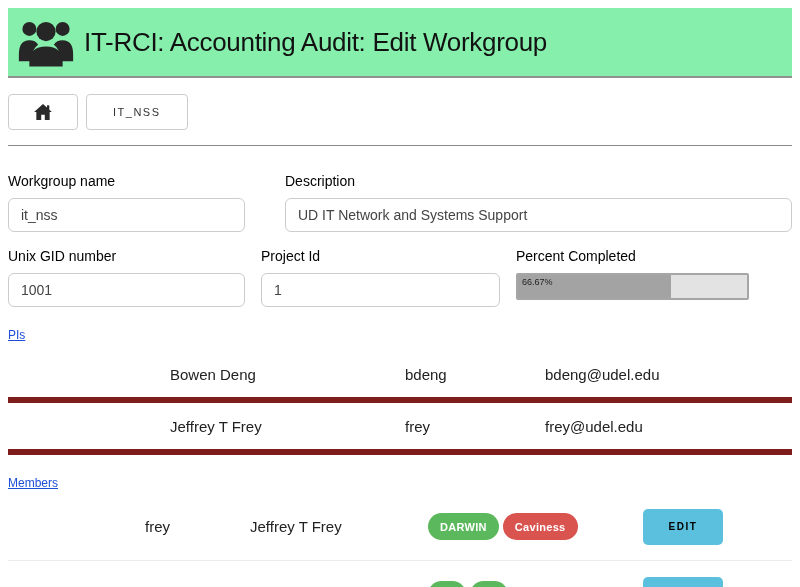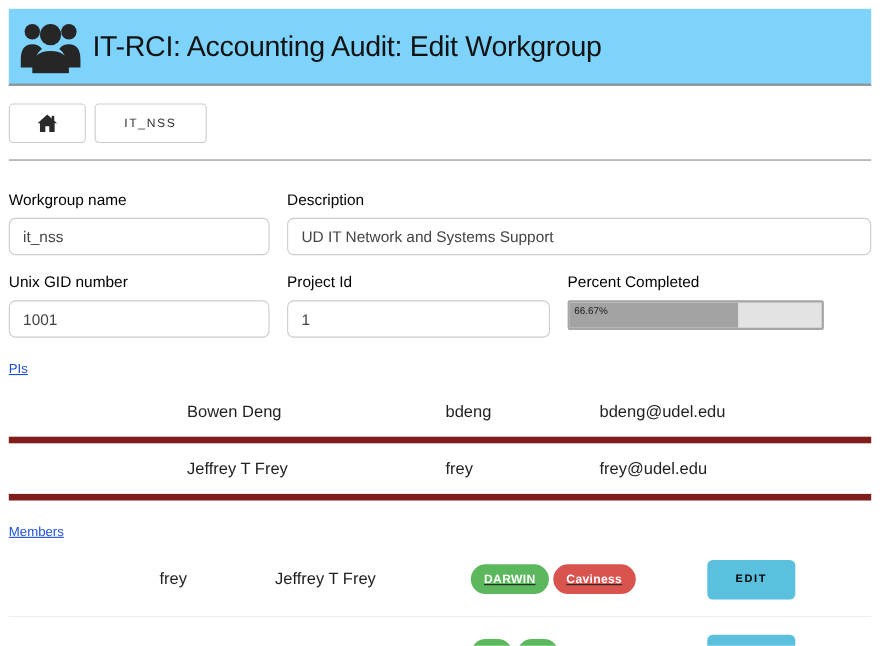--- a/index.html
+++ b/index.html
@@ -7,21 +7,21 @@
   body {
     width: 800px; height: 587px; overflow: hidden;
     background: #fff;
     font-family: "Liberation Sans", "DejaVu Sans", sans-serif;
     color: #1a1a1a;
   }
   .page { width: 800px; height: 587px; padding: 8px; overflow: hidden; }
 
   
   .app-header {
-    background: #7dd3fc;
+    background: #86efac;
     border-bottom: 2px solid #919191;
     height: 70px;
     display: flex; align-items: center;
     padding: 0 10px;
   }
   .app-header .users-icon { width: 56px; height: 50px; flex: 0 0 auto; margin-right: 10px; }
   .app-title {
     font-size: 26px; font-weight: 400; color: #121212; letter-spacing: -0.3px;
     white-space: nowrap;
   }
@@ -35,21 +35,21 @@
   }
   .crumb-btn.home { width: 70px; }
   .crumb-btn.wg { padding: 0 26px; font-size: 11px; letter-spacing: 1.5px; font-weight: 400; }
   .home-glyph { width: 18px; height: 16px; }
 
   hr.rule { border: none; border-top: 1px solid #8a8a8a; margin: 15px 0 0 0; }
 
   
   .form-row1 {
     margin-top: 27px;
-    display: grid; grid-template-columns: 237px 1fr; column-gap: 16px;
+    display: grid; grid-template-columns: 237px 1fr; column-gap: 40px;
   }
   .form-row2 {
     margin-top: 16px;
     display: grid; grid-template-columns: 237px 239px 233px; column-gap: 16px;
   }
   .field-label { font-size: 14px; color: #000; margin-bottom: 9px; }
   .text-input {
     width: 100%; height: 34px;
     border: 1px solid #ccc; border-radius: 6px;
     padding: 0 12px; font-size: 14px; color: #444;
@@ -77,21 +77,21 @@
     font-size: 15px; color: #222;
   }
 
   .member-table { margin-top: 3px; }
   .member-row {
     display: grid; grid-template-columns: 72px 105px 178px 215px 86px;
     align-items: center; height: 68px; padding-left: 65px;
     border-bottom: 1px solid #ededed;
     font-size: 15px; color: #222;
   }
-  .badge-cell { display: flex; gap: 4px; align-items: center; text-decoration: underline; }
+  .badge-cell { display: flex; gap: 4px; align-items: center; }
   .badge {
     height: 27px; min-width: 38px; border-radius: 14px; padding: 0 12px;
     display: inline-flex; align-items: center; justify-content: center;
     color: #fff; font-weight: bold; font-size: 11px; letter-spacing: 0.3px;
     white-space: nowrap;
   }
   .edit-btn {
     width: 80px; height: 36px; border: none; border-radius: 5px;
     color: #000000; font-weight: bold; font-size: 10px; letter-spacing: 1.5px;
     font-family: "Liberation Sans", sans-serif;

